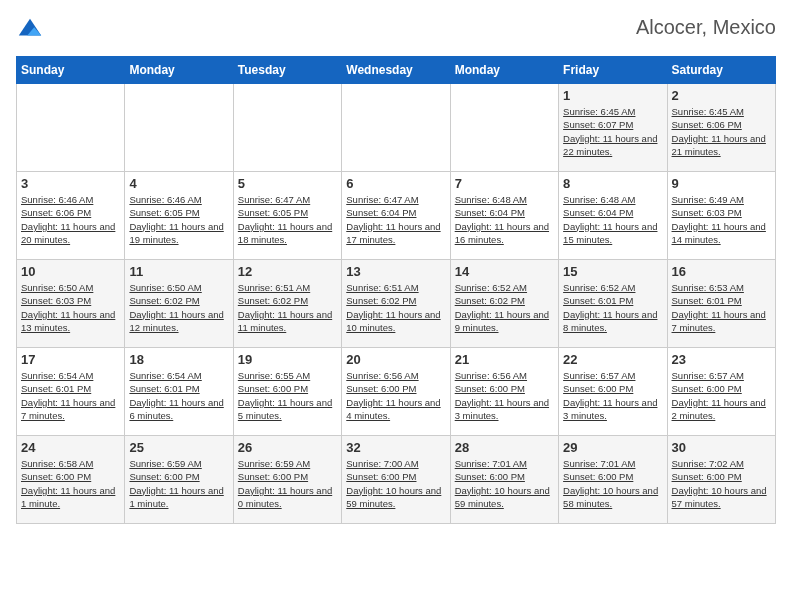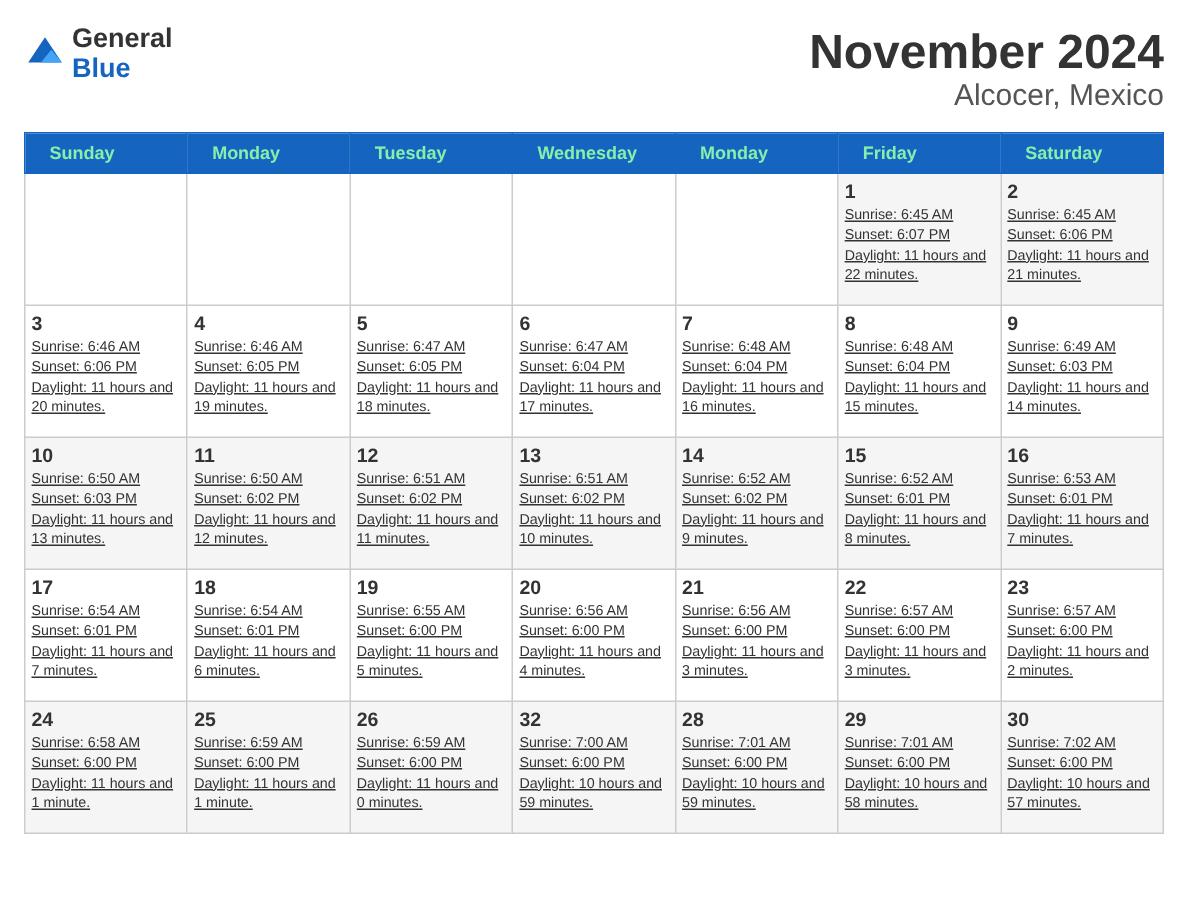--- a/index.html
+++ b/index.html
@@ -44,24 +44,24 @@
       font-size: 20px;
       color: #555;
     }
     table {
       width: 100%;
       border-collapse: collapse;
       table-layout: fixed;
     }
     thead tr th {
       background-color: #1565c0;
-      color: #86efac;
+      color: #ffffff;
       font-size: 12px;
       font-weight: bold;
-      padding: 6px 16px;
+      padding: 6px 4px;
       text-align: left;
       border: 1px solid #1565c0;
     }
     tbody tr td {
       border: 1px solid #ccc;
       vertical-align: top;
       padding: 4px;
       font-size: 10px;
       color: #333;
       height: 88px;
@@ -91,27 +91,22 @@
   </style>
 </head>
 <body>
 
 <div class="header">
   <div class="logo">
     <svg class="logo-icon" viewBox="0 0 40 40">
       <polygon points="20,4 36,28 4,28" fill="#1565c0"></polygon>
       <polygon points="26,16 36,28 16,28" fill="#42a5f5"></polygon>
     </svg>
-    <div class="logo-text">
-      <span class="logo-general">General</span><br>
-      <span class="logo-blue">Blue</span>
-    </div>
   </div>
   <div class="title-block">
-    <div class="month-title">November 2024</div>
     <div class="location">Alcocer, Mexico</div>
   </div>
 </div>
 
 <table>
   <thead>
     <tr>
     <th>Sunday</th>
         <th>Monday</th>
         <th>Tuesday</th>

